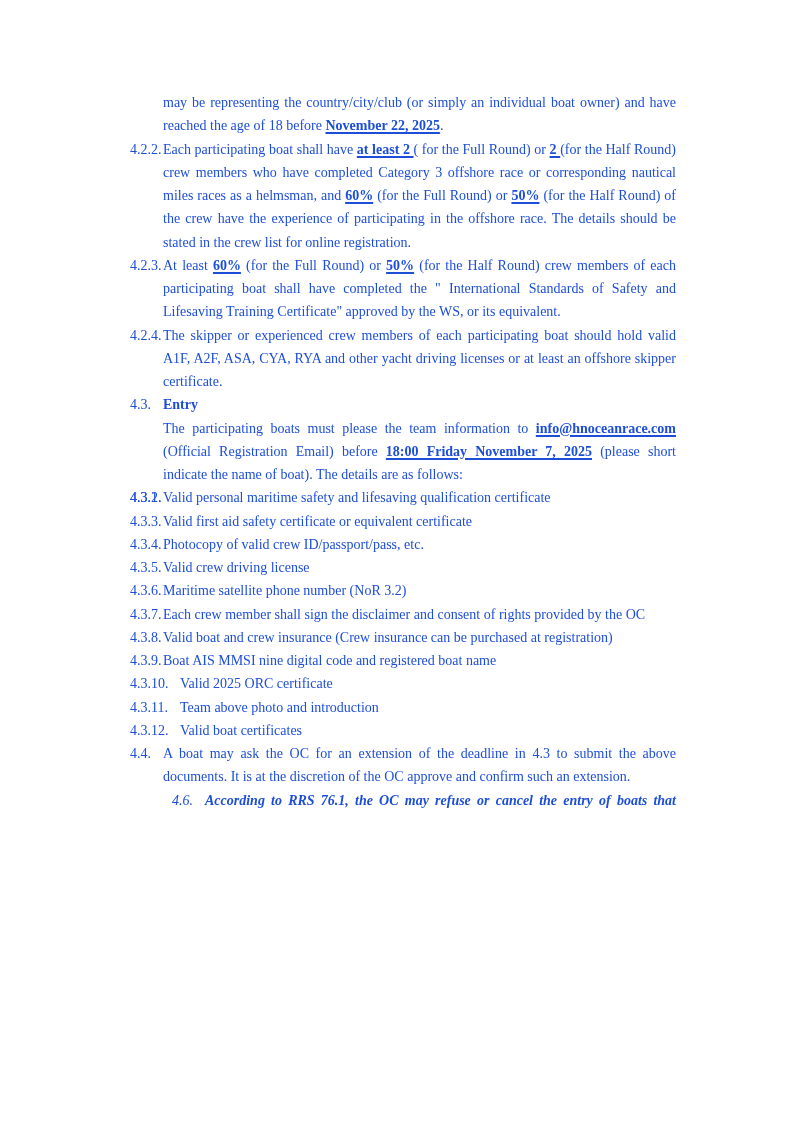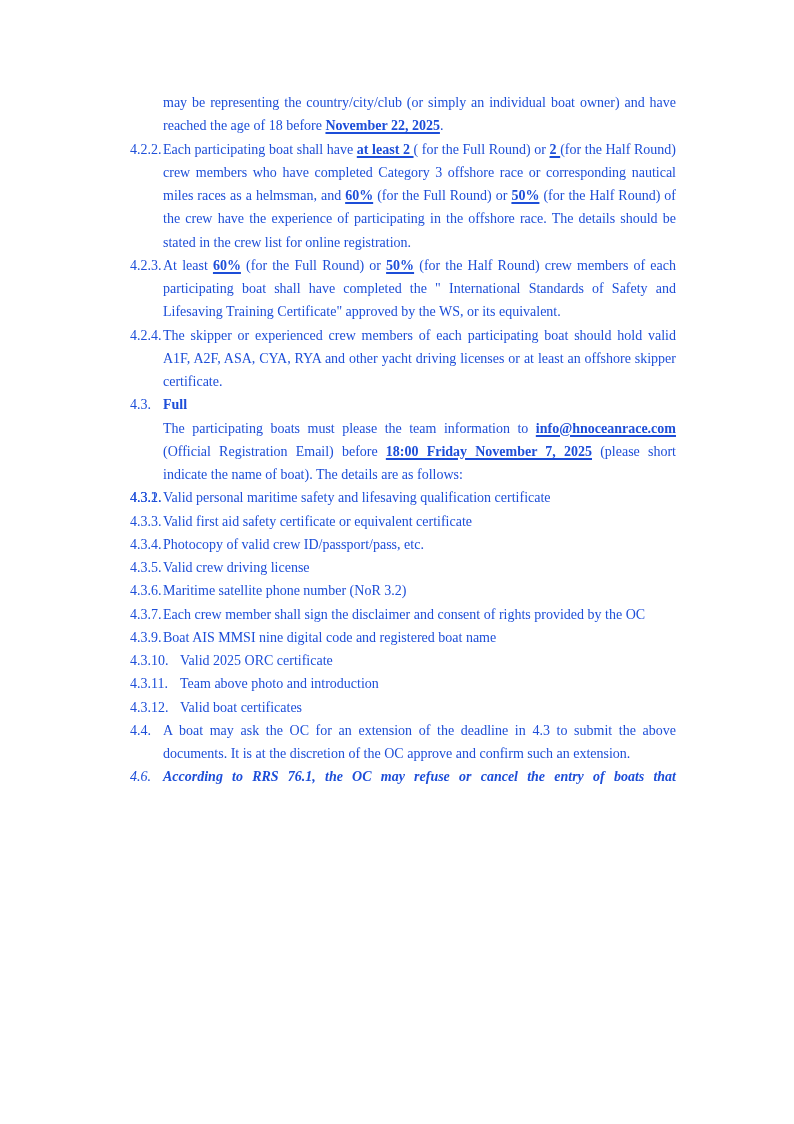--- a/index.html
+++ b/index.html
@@ -28,20 +28,21 @@
     position: relative;
     padding-left: 45px;
     text-align: justify;
     text-justify: inter-word;
   }
   .item.wide {
     padding-left: 62px;
   }
   .item.justify-last {
     text-align-last: justify;
+    margin-left: 42px;
   }
   .item .num {
     position: absolute;
     left: 12px;
     top: 0;
     white-space: nowrap;
   }
   .item .num.italic {
     font-style: italic;
   }
@@ -68,21 +69,21 @@
 
   <div class="item">
     <span class="num">4.2.3.</span><span class="runs"><span>At least </span><span class="b u">60%</span><span> (for the Full Round) or </span><span class="b u">50%</span><span> (for the Half Round) crew members of each participating boat shall have completed the " International Standards of Safety and Lifesaving Training Certificate" approved by the WS, or its equivalent.</span></span>
   </div>
 
   <div class="item">
     <span class="num">4.2.4.</span><span class="runs"><span>The skipper or experienced crew members of each participating boat should hold valid A1F, A2F, ASA, CYA, RYA and other yacht driving licenses or at least an offshore skipper certificate.</span></span>
   </div>
 
   <div class="item">
-    <span class="num">4.3.</span><span class="runs"><span class="b">Full</span></span>
+    <span class="num">4.3.</span><span class="runs"><span class="b">Entry</span></span>
   </div>
 
   <div class="item">
     <span class="num"></span><span class="runs"><span>The participating boats must please the team information to </span><span class="b u">info@hnoceanrace.com</span><span> (Official Registration Email) before </span><span class="b u">18:00 Friday November 7, 2025</span><span> (please short indicate the name of boat). The details are as follows:</span></span>
   </div>
 
   <div class="item">
     <span class="num">4.3.1.</span>
   </div>
 
@@ -103,20 +104,23 @@
   </div>
 
   <div class="item">
     <span class="num">4.3.6.</span><span class="runs"><span>Maritime satellite phone number (NoR 3.2)</span></span>
   </div>
 
   <div class="item">
     <span class="num">4.3.7.</span><span class="runs"><span>Each crew member shall sign the disclaimer and consent of rights provided by the OC</span></span>
   </div>
 
+  <div class="item">
+    <span class="num">4.3.8.</span><span class="runs"><span>Valid boat and crew insurance (Crew insurance can be purchased at registration)</span></span>
+  </div>
 
   <div class="item">
     <span class="num">4.3.9.</span><span class="runs"><span>Boat AIS MMSI nine digital code and registered boat name</span></span>
   </div>
 
   <div class="item wide">
     <span class="num">4.3.10.</span><span class="runs"><span>Valid 2025 ORC certificate</span></span>
   </div>
 
   <div class="item wide">

